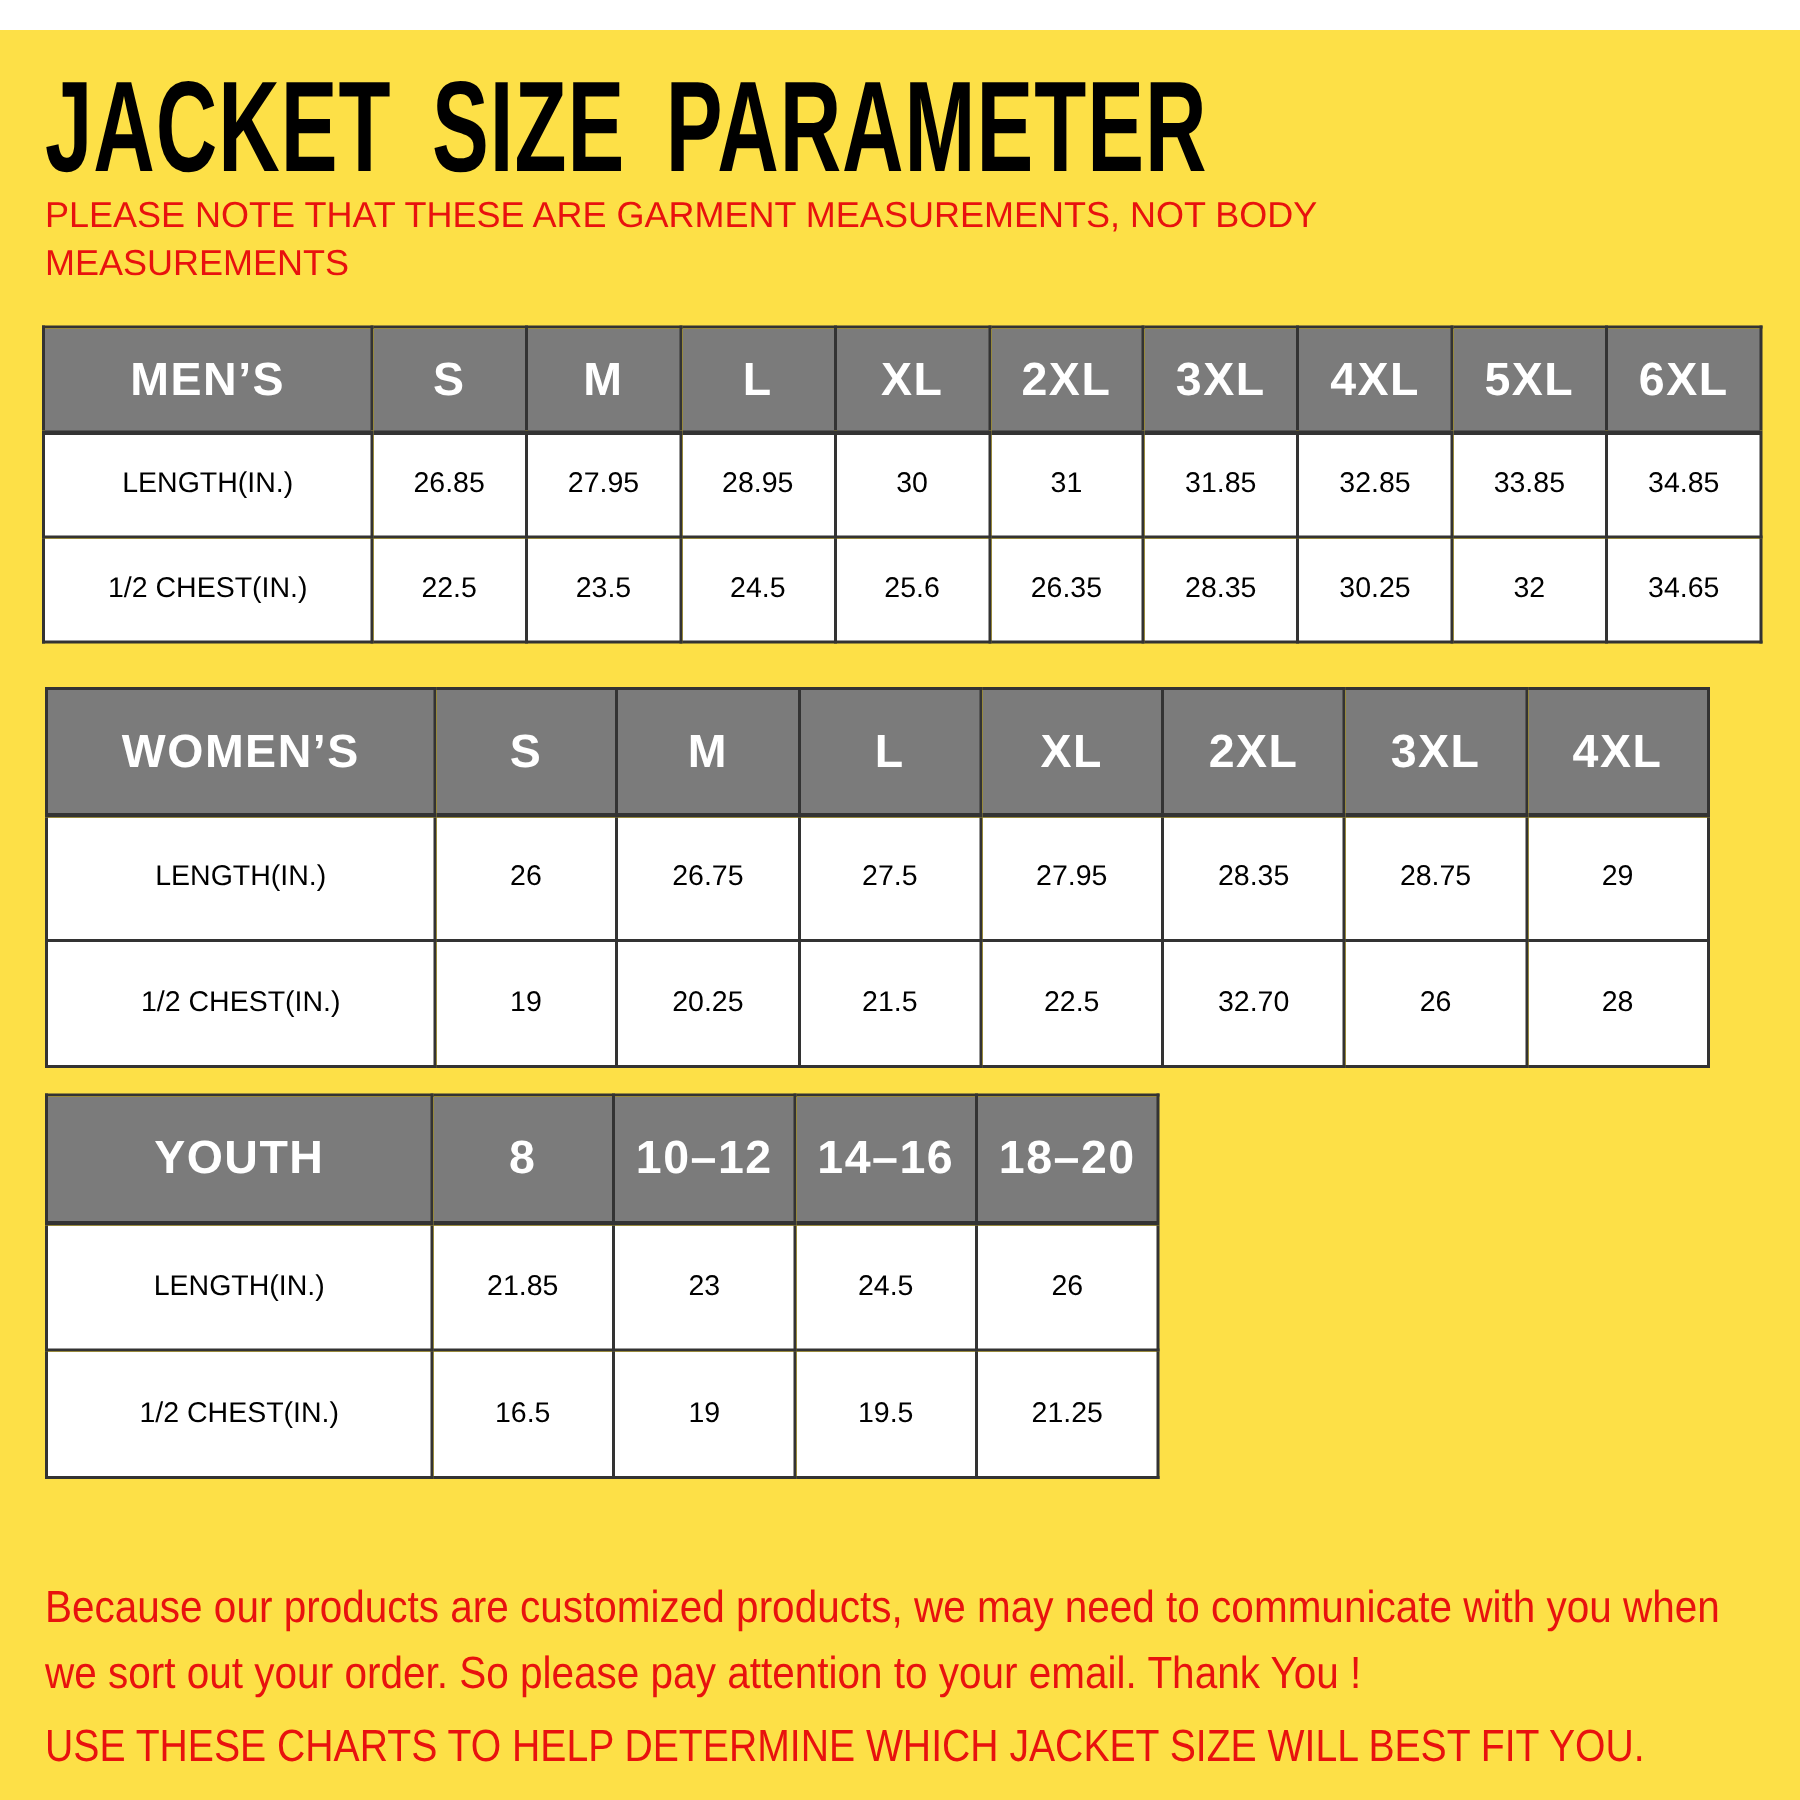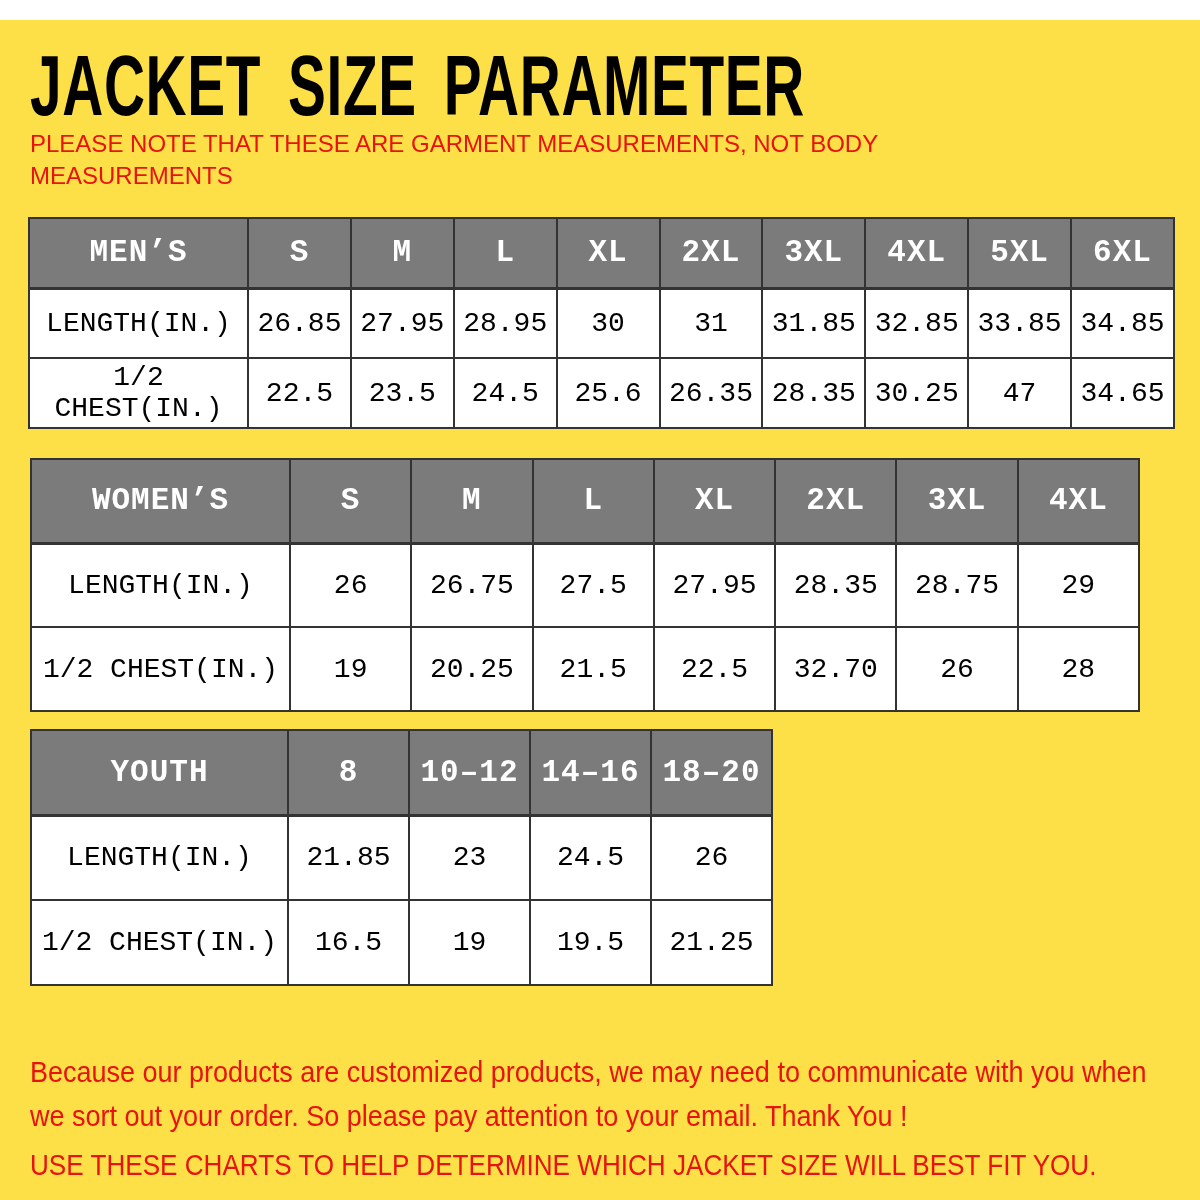--- a/index.html
+++ b/index.html
@@ -34,40 +34,39 @@
     font-size: 24px;
     line-height: 1.32;
     font-weight: 400;
     color: #e8120e;
   }
   table.size-table {
     position: absolute;
     border-collapse: collapse;
     table-layout: fixed;
     text-align: center;
-    font-family: Liberation Mono, monospace;
   }
   table.size-table th, table.size-table td {
     border: 2px solid #333333;
     padding: 0;
     vertical-align: middle;
     overflow: hidden;
   }
   table.size-table th {
     background: #7b7b7b;
     color: #ffffff;
     font-size: 31px;
     font-weight: 700;
     letter-spacing: 1px;
     border-bottom-width: 3px;
   }
   table.size-table td {
     background: #ffffff;
     color: #000000;
-    font-size: 28px;
+    font-size: 19px;
     font-weight: 400;
   }
   table.mens   { left: 28px; top: 197px; width: 1147px; }
   table.mens tr   { height: 70px; }
   table.mens col.first   { width: 219px; }
   table.womens { left: 30px; top: 438px; width: 1110px; }
   table.womens tr { height: 84px; }
   table.womens col.first { width: 259px; }
   table.youth  { left: 30px; top: 709px; width: 743px; }
   table.youth tr  { height: 85px; }
@@ -143,21 +142,21 @@
     </tr>
     <tr>
       <td>1/2 CHEST(IN.)</td>
       <td>22.5</td>
       <td>23.5</td>
       <td>24.5</td>
       <td>25.6</td>
       <td>26.35</td>
       <td>28.35</td>
       <td>30.25</td>
-      <td>47</td>
+      <td>32</td>
       <td>34.65</td>
     </tr>
   </tbody>
     </table>
 
   <table class="size-table womens">
     <colgroup>
         <col class="first">
         <col>
         <col>

